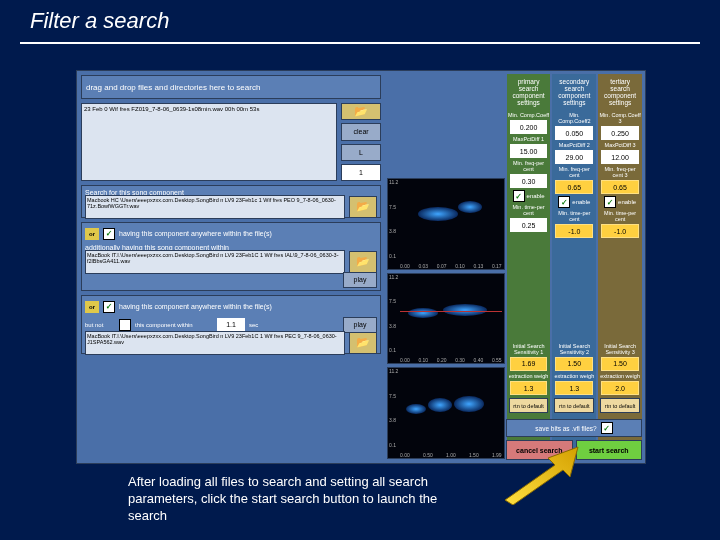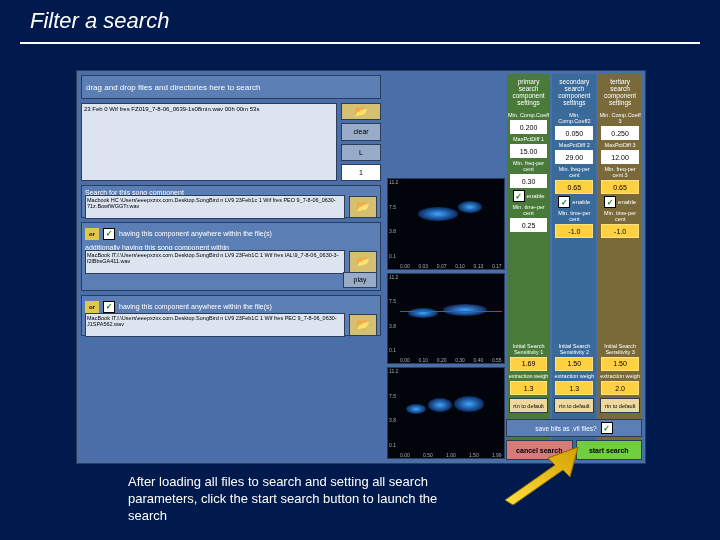--- a/index.html
+++ b/index.html
@@ -104,20 +104,29 @@
           </div>
       </div>
 
       <div class="comp-section">
         <div class="comp-row">
           <div class="orbadge">or</div>
           <div class="chk">✓</div>
           <span class="comp-label">having this component anywhere within the file(s)</span>
         </div>
         <div class="comp-row">
+          <span class="smlab" style="min-width:30px">but not</span>
+          <div class="chk"></div>
+          <span class="smlab" style="min-width:78px">this component within</span>
+          <input class="numfield w" value="1.1" style="">
+          <span class="smlab" style="min-width:16px">sec</span>
+          <span class="spacer"></span>
+          <div class="playbtn">play</div>
+        </div>
+        <div class="comp-row">
           <div class="pathbox">MacBook IT.I.\Users\eeepxzxx.com.Desktop.SongBird n LV9 23Feb1C 1 Wif fres PEC 9_7-8-06_0630-J1SPA562.wav</div>
           <div class="fldbtn">📂</div>
         </div>
       </div>
     </div>
 
     <div class="spectra">
       <div style="height:100px"></div>
       <div class="spec-block">
         <div class="spec">

